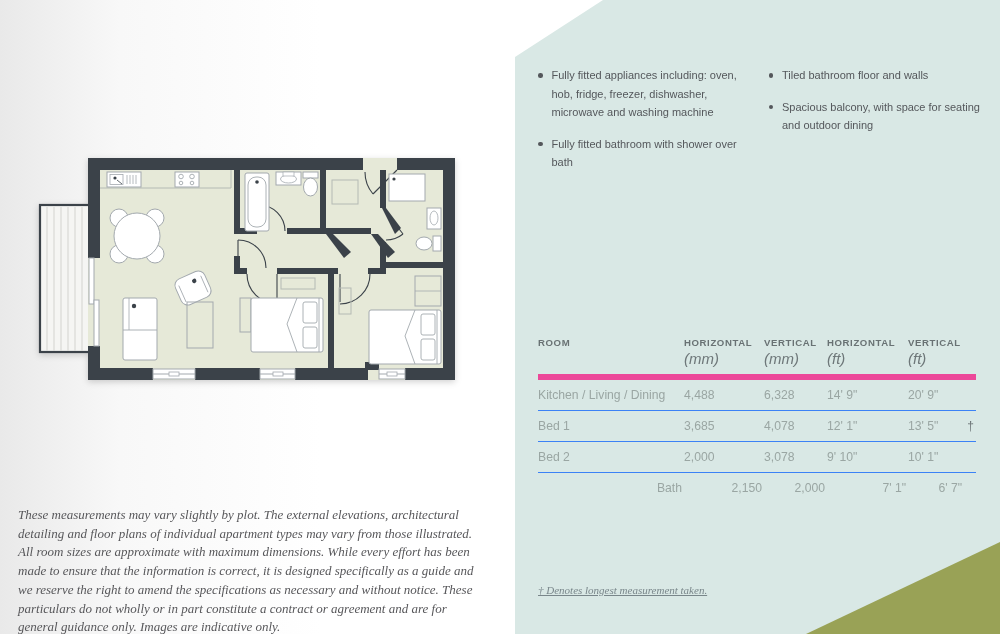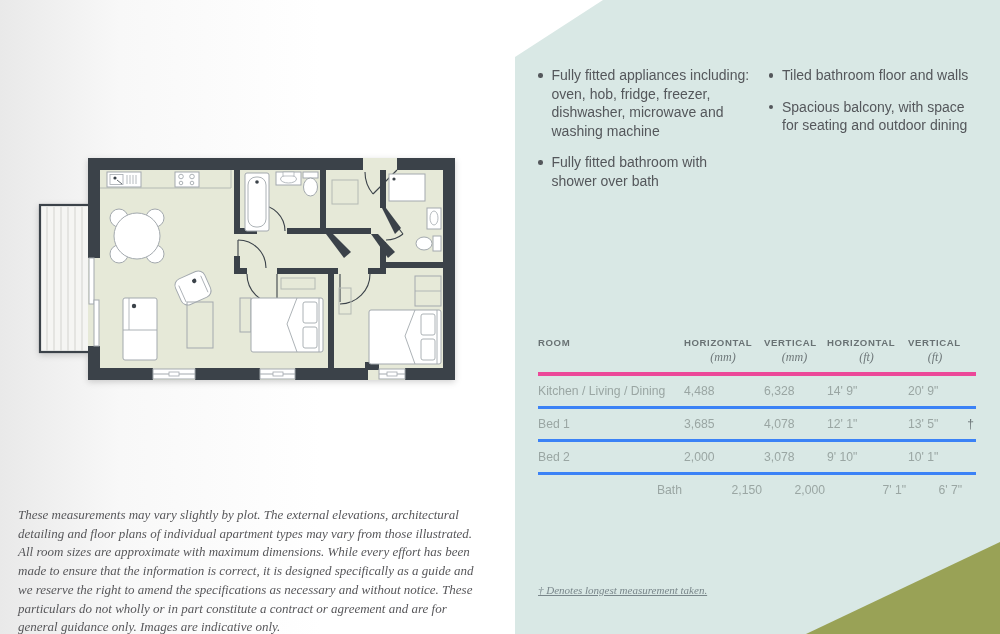--- a/index.html
+++ b/index.html
@@ -25,41 +25,41 @@
   .teal-panel {
     position:absolute; left:515px; top:0; width:485px; height:634px;
     background:#d9e8e5;
     clip-path:polygon(88px 0, 100% 0, 100% 100%, 0 100%, 0 57px);
   }
 
   .features { position:absolute; left:23px; top:66px; width:445px; display:flex; gap:16px; }
   .feature-col { width:218px; list-style:none; }
   .feature-col li {
     display:flex; gap:9px; margin-bottom:13px;
-    font-size:14px; line-height:18.5px; color:#54575b;
+    font-size:11px; line-height:18.5px; color:#54575b;
   }
   .feature-col li .dot {
     flex:0 0 auto; width:4.5px; height:4.5px; border-radius:50%;
     background:#54575b; margin-top:7px;
   }
 
   
   .spec-table { position:absolute; left:23px; top:333px; width:438px; border-collapse:collapse; table-layout:fixed; }
   .spec-table th {
     text-align:left; vertical-align:top; padding:4px 2px 7px 0;
     font-size:9.6px; font-weight:700; letter-spacing:.6px; color:#697274;
   }
   .spec-table th .unit {
-    display:block; font-family:Liberation Serif, serif; font-style:italic;
-    font-weight:400; font-size:12px; letter-spacing:0; margin-top:2px; color:#6e7779;text-align:center;
-  }
-  .spec-table thead th { border-bottom:4px solid #ec4899;margin-left:29px; }
+    display:block; font-family:Liberation Sans, sans-serif; font-style:italic;
+    font-weight:400; font-size:15px; letter-spacing:0; margin-top:2px; color:#6e7779;
+  }
+  .spec-table thead th { border-bottom:6px solid #ec4899;margin-left:29px; }
   .spec-table td {
     padding:8px 2px 8px 0; font-size:12.2px; color:#9aa6a3;
-    border-bottom:3px solid #3b82f6; white-space:nowrap;
+    border-bottom:1px solid #3b82f6; white-space:nowrap;
   }
   .spec-table tr:last-child td { border-bottom:none;text-align:right; }
   .spec-table td.dagger { text-align:right; color:#6e7779; font-size:12px; }
 
   .footnote {
     position:absolute; left:23px; top:584px;
     font-family:"Liberation Serif", serif; font-style:italic;
     font-size:11px; color:#79868a;text-decoration:underline;
   }
 

